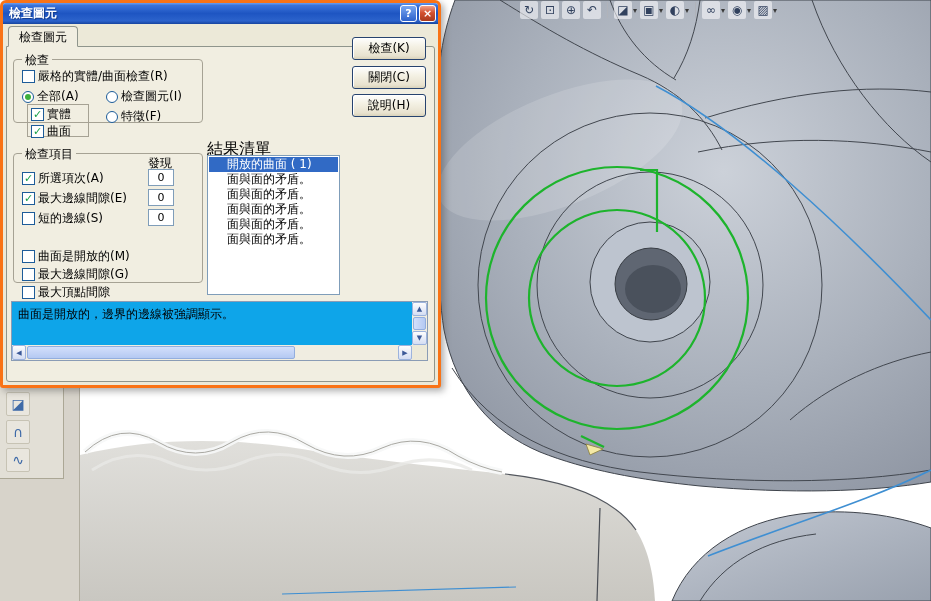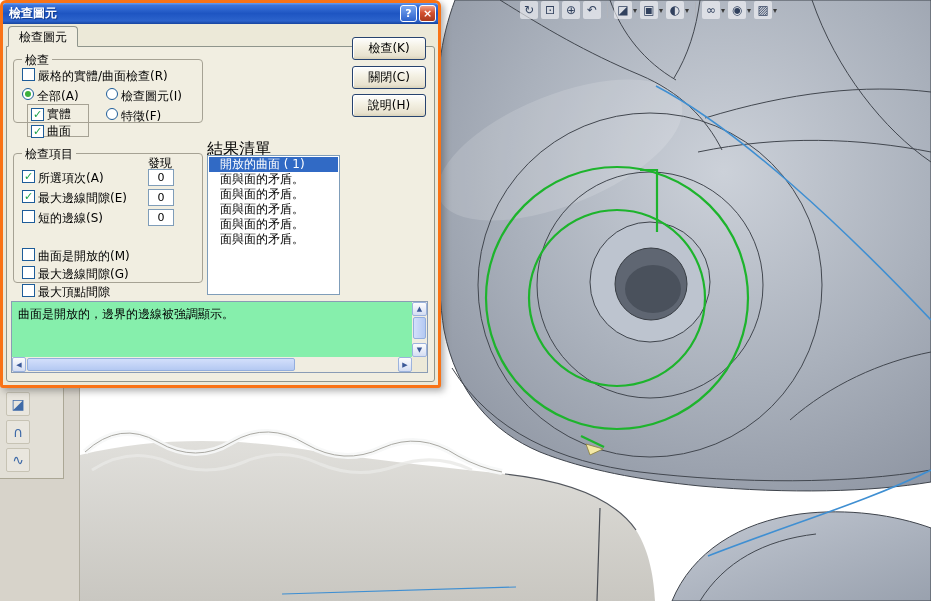--- a/index.html
+++ b/index.html
@@ -28,37 +28,37 @@
   .tb-btn.help{background:linear-gradient(180deg,#7aa7f0,#2d62cc)}
   .tb-btn.close{background:linear-gradient(180deg,#f0a089,#d4512f 45%,#a93a1d)}
   .dlg-body{position:relative;height:calc(100% - 21px)}
   .tab{position:absolute;left:5px;top:2px;height:21px;z-index:2;background:#f1eee1;border:1px solid #8f958c;border-bottom:1px solid #f1eee1;border-radius:4px 4px 0 0;padding:2px 10px 0;font-size:12px}
   .page{position:absolute;left:3px;top:22px;right:3px;bottom:3px;background:#f1eee1;border:1px solid #8f958c;border-radius:0 3px 3px 3px}
 
   .group{position:absolute;border:1px solid #a6a294;border-radius:4px}
   .legend{position:absolute;top:-8px;left:8px;background:#f1eee1;padding:0 3px;font-size:12px;white-space:nowrap}
   .grp-check{left:6px;top:12px;width:190px;height:64px}
   .grp-items{left:6px;top:106px;width:190px;height:130px}
-  .row{position:absolute;display:flex;align-items:flex-start;white-space:nowrap}
+  .row{position:absolute;display:flex;align-items:center;white-space:nowrap}
   .lbl{font-size:12px}
   .cb{width:13px;height:13px;border:1px solid #1d5c99;background:#fff;display:inline-flex;align-items:center;justify-content:center;margin-right:3px;flex:none}
   .cb .mark{color:#18a048;font-size:11px;font-weight:bold;line-height:1}
   .rb{width:12px;height:12px;border:1px solid #1d5c99;border-radius:50%;background:#fff;display:inline-flex;align-items:center;justify-content:center;margin-right:3px;flex:none}
   .rb .dot{width:6px;height:6px;border-radius:50%;background:#3db03d}
   .mini-box{position:absolute;left:13px;top:44px;width:62px;height:33px;border:1px solid #a6a294;padding:1px 3px;display:flex;flex-direction:column;justify-content:space-around}
   .mini-row{display:flex;align-items:center;white-space:nowrap}
   .found{position:absolute;left:134px;top:1px;font-size:12px}
   .count-field{position:absolute;width:26px;height:17px;border:1px solid #7f9db9;background:#fff;font-size:11px;display:flex;align-items:center;justify-content:center}
 
   .result-label{position:absolute;left:200px;top:92px;font-size:16px}
   .listbox{position:absolute;left:200px;top:108px;width:133px;height:140px;border:1px solid #7f9db9;background:#fff;padding:1px;overflow:hidden}
-  .li{height:15px;line-height:15px;padding:0 11px;font-size:12px;white-space:nowrap;overflow:hidden}
+  .li{height:15px;line-height:15px;padding:0 18px;font-size:12px;white-space:nowrap;overflow:hidden}
   .li.selected{background:#316ac5;color:#fff}
 
-  .msgbox{position:absolute;left:4px;top:254px;right:6px;height:72px;border:1px solid #8a9cb5;background:#86efac}
+  .msgbox{position:absolute;left:4px;top:254px;right:6px;height:60px;border:1px solid #8a9cb5;background:#0ea5e9}
   .msg-text{position:absolute;left:6px;top:4px;right:22px;font-size:12px}
   .vscroll{position:absolute;right:0;top:0;width:15px;bottom:15px;background:#f0ede1;display:flex;flex-direction:column}
   .hscroll{position:absolute;left:0;right:15px;bottom:0;height:15px;background:#f0ede1;display:flex;align-items:stretch}
   .sb-btn{flex:none;width:15px;height:14px;display:flex;align-items:center;justify-content:center;font-size:7px;color:#3b5998;background:linear-gradient(180deg,#fdfdfd,#d4ddf3);border:1px solid #9cb3dd;border-radius:2px}
   .hscroll .sb-btn{height:15px;width:14px}
   .sb-thumb{height:22px;margin:1px;background:linear-gradient(90deg,#d3dffb,#b4c9f2);border:1px solid #93aede;border-radius:2px}
   .sb-track{flex:1}
   .sb-thumb-h{width:268px;margin:1px;background:linear-gradient(180deg,#d3dffb,#b4c9f2);border:1px solid #93aede;border-radius:2px}
   .sb-track-h{flex:1}
   .sb-corner{position:absolute;right:0;bottom:0;width:15px;height:15px;background:#ece9d8}

